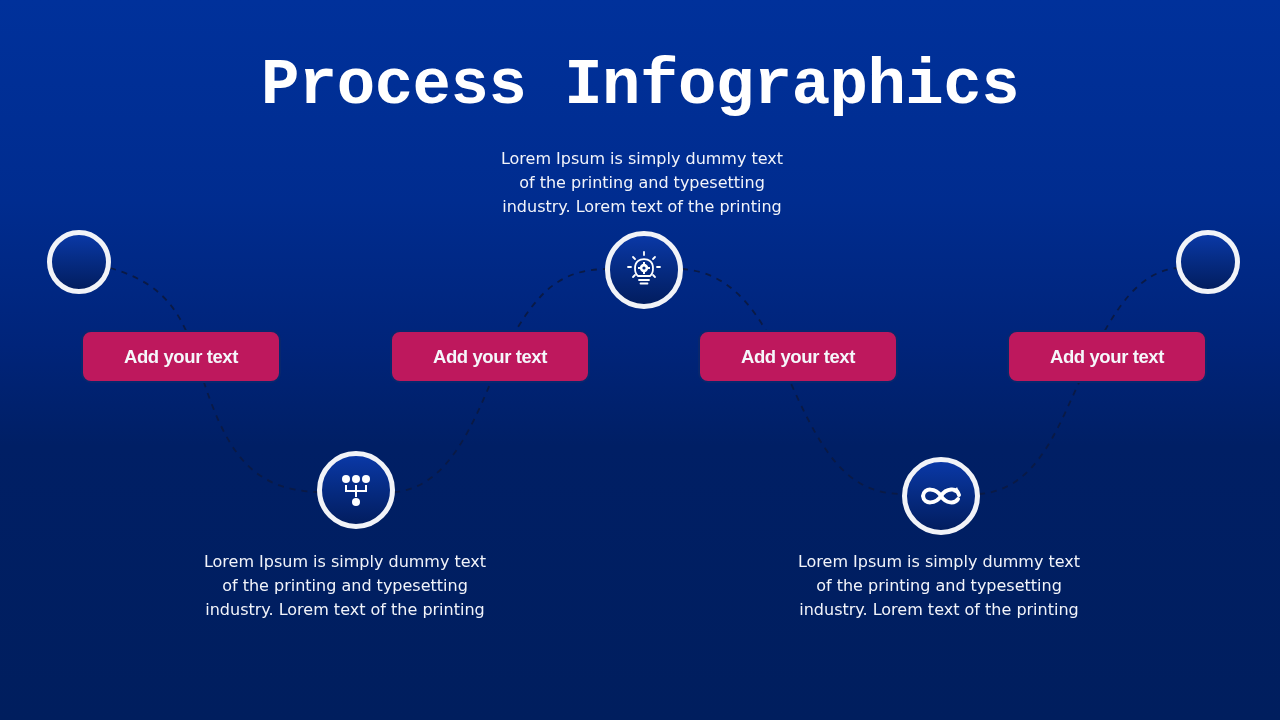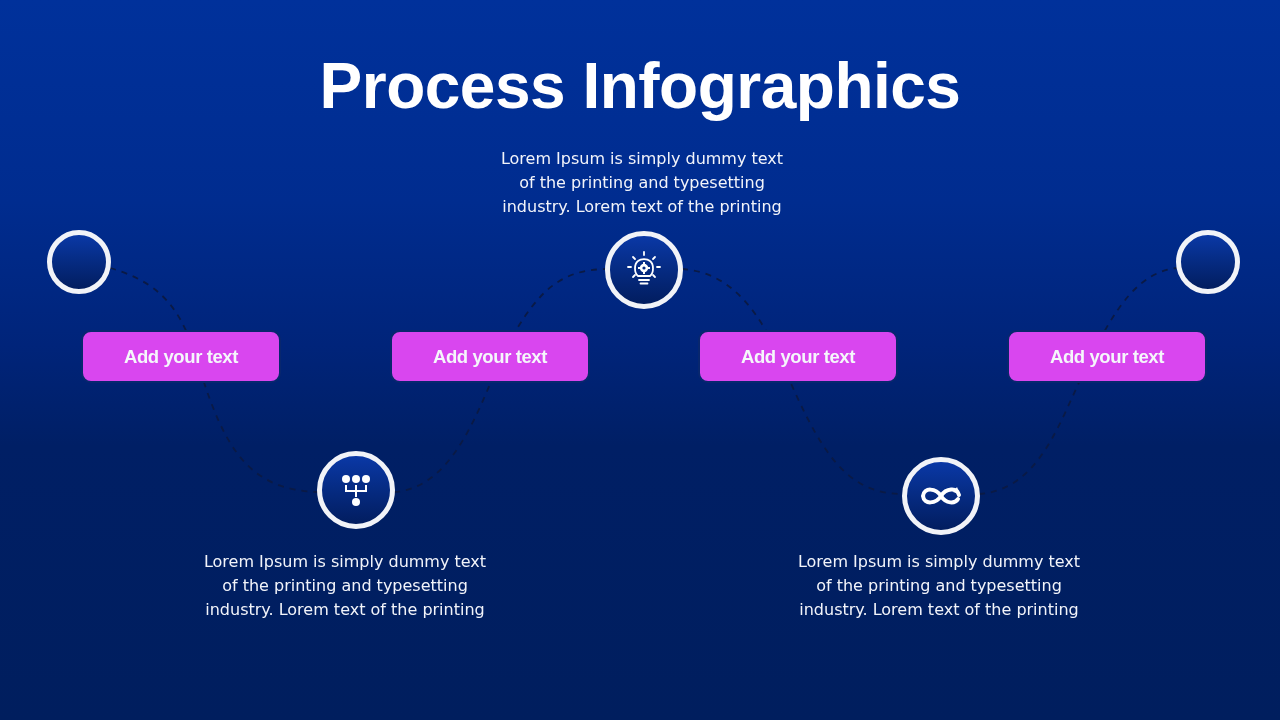--- a/index.html
+++ b/index.html
@@ -7,21 +7,21 @@
     body {
       position: relative;
       background: linear-gradient(180deg, #00319b 0%, #002c8f 28%, #00247a 48%, #001f65 62%, #001e5e 100%);
       font-family: "Liberation Sans", "DejaVu Sans", sans-serif;
       color: #ffffff;
     }
     .title {
       position: absolute;
       left: 0; top: 48px; width: 1280px;
       text-align: center;
-      font-family: Liberation Sans, sans-serif;
+      font-family: Liberation Mono, monospace;
       font-weight: 700;
       font-size: 64px;
       letter-spacing: -0.5px;
       color: #ffffff;
       line-height: 76px;
     }
     .desc {
       position: absolute;
       width: 300px;
       text-align: center;
@@ -37,21 +37,21 @@
       border-radius: 50%;
       border: 5px solid #f1f3f8;
       background: linear-gradient(180deg, #0a38a6 0%, #062c85 45%, #021d5f 100%);
       display: flex; align-items: center; justify-content: center;
     }
     .node svg { display: block; }
     .label-box {
       position: absolute;
       width: 200px; height: 53px;
       border-radius: 10px;
-      background: #d946ef;
+      background: #be185d;
       border: 2px solid #08276e;
       display: flex; align-items: center; justify-content: center;
       font-family: "Liberation Sans", sans-serif;
       font-weight: 700;
       font-size: 18.5px;
       letter-spacing: -0.4px;
       color: #f5f7fb;
     }
   </style>
 </head>

